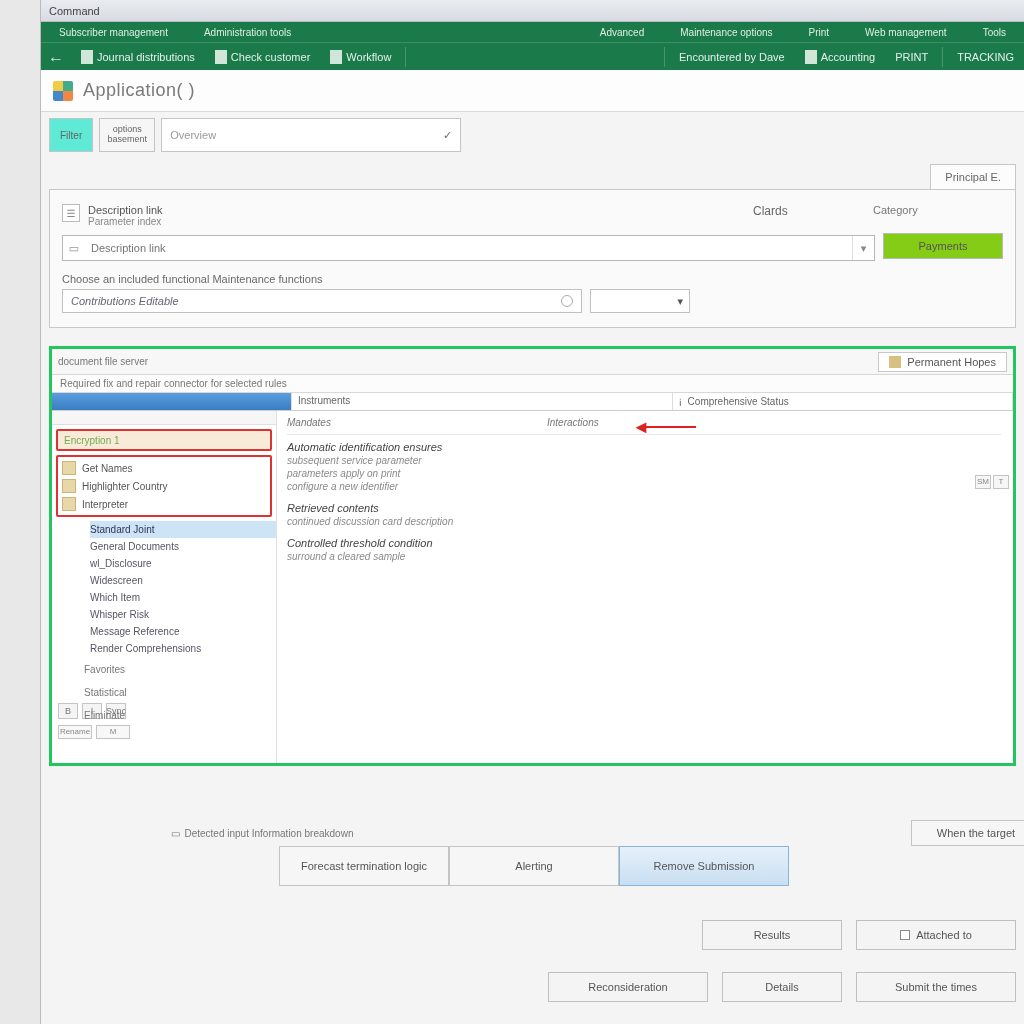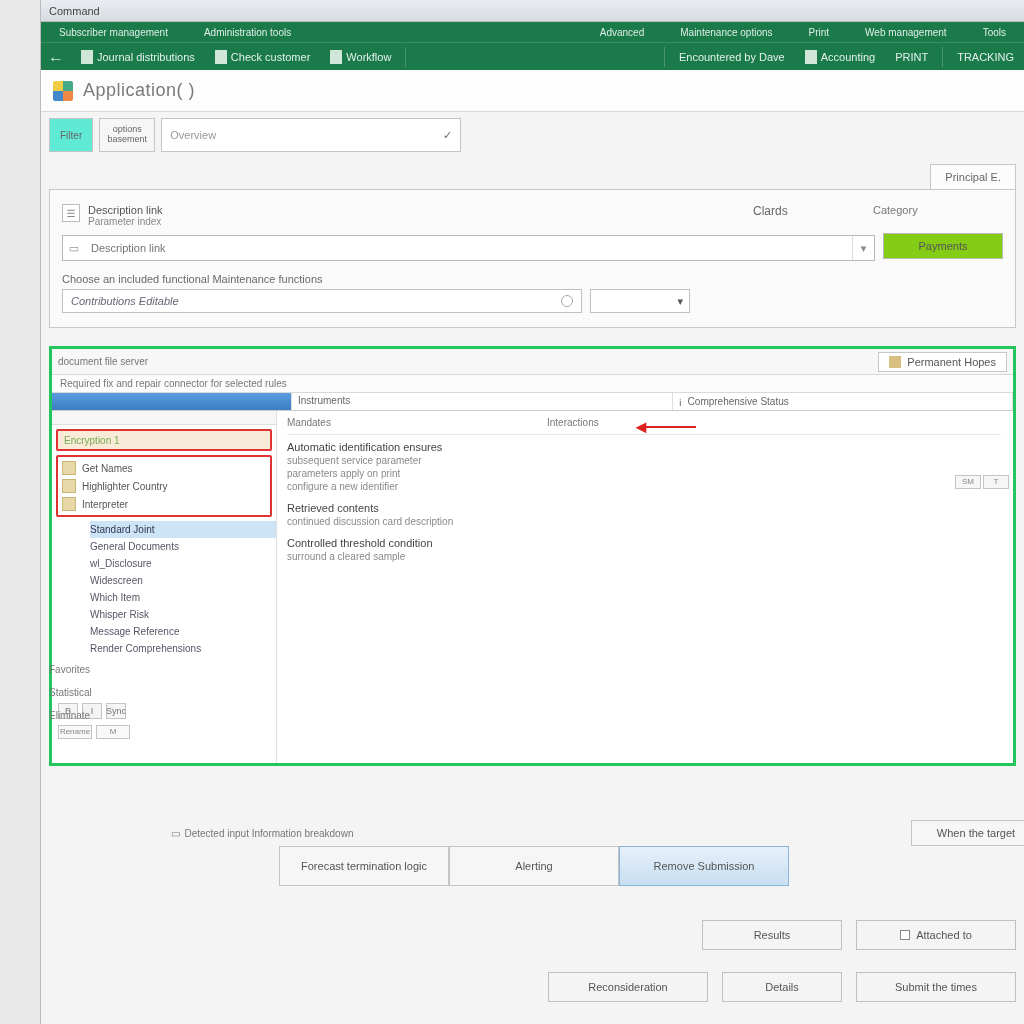--- a/index.html
+++ b/index.html
@@ -66,30 +66,30 @@
 .tree-grp { margin:4px 4px 0; border:2px solid #d33; background:#fff; padding:2px 0; border-radius:2px; }
 .tree-grp .gi { display:flex; align-items:center; gap:6px; height:18px; padding:0 4px; font-size:10px; color:#555; }
 .tree-grp .gi .gic { width:14px; height:14px; background:#e8d8a8; border:1px solid #c8b878; }
 .tree-list { margin:4px 0 0 38px; }
 .tree-list div { height:17px; font-size:10px; color:#556; line-height:17px; white-space:nowrap; }
 .tree-list .active { background:#cde4f7; color:#335; }
 .tree-btm { position:absolute; bottom:44px; left:6px; display:flex; gap:4px; }
 .tree-btm span { width:20px; height:16px; border:1px solid #c4c4c4; background:#f4f4f4; font-size:9px; display:flex; align-items:center; justify-content:center; color:#777; }
 .tree-btm2 { position:absolute; bottom:24px; left:6px; display:flex; gap:4px; align-items:center; }
 .tree-btm2 .b { width:34px; height:14px; border:1px solid #c4c4c4; background:#f8f8f8; font-size:8px; color:#888; text-align:center; line-height:12px; }
-.content { position:absolute; left:225px; top:0; right:2px; height:100%; padding:6px 10px; font-size:11px; color:#555; }
+.content { position:absolute; left:225px; top:0; right:2px; height:100%; padding:6px 10px; font-size:11px; color:#555;font-style:italic; }
 .content .hdr { height:18px; border-bottom:1px solid #e8e8e8; font-size:10px; color:#777; display:flex; }
 .content .hdr .h1 { width:260px; } .content .hdr .h2 { flex:1; }
 .content .tline { margin-top:6px; font-size:11px; color:#444; }
 .content .sub { font-size:10px; color:#8a8a8a; margin-top:2px; }
 .content .sect { margin-top:10px; font-size:11px; color:#444; }
 .side-badge { position:absolute; right:4px; top:64px; display:flex; gap:2px; }
-.side-badge span { width:26px; height:14px; border:1px solid #c4c4c4; background:#f6f6f6; font-size:8px; color:#888; text-align:center; line-height:12px; }
+.side-badge span { width:16px; height:14px; border:1px solid #c4c4c4; background:#f6f6f6; font-size:8px; color:#888; text-align:center; line-height:12px; }
 .below-left { position:absolute; left:8px; top:652px; width:120px; }
-.below-left div { font-size:10px; color:#777; margin-top:12px; }
+.below-left div { font-size:10px; color:#777; margin-top:12px;padding-left:35px; }
 .status-row { position:absolute; left:130px; top:820px; width:870px; display:flex; align-items:center; }
 .status-row .sl { font-size:10px; color:#777; display:flex; align-items:center; gap:4px; }
 .status-row .sbtn { margin-left:auto; width:130px; height:26px; border:1px solid #c4c4c4; background:#f6f6f6; font-size:11px; color:#555; }
 .tabs-row { position:absolute; left:238px; top:846px; display:flex; }
 .tabs-row .t { width:170px; height:40px; border:1px solid #c4c4c4; background:#f6f6f6; font-size:11px; color:#555; display:flex; align-items:center; justify-content:center; }
 .tabs-row .t.active { background:linear-gradient(#e6f0fa,#c8dff2); border-color:#8ab4d8; }
 .btn-row1 { position:absolute; right:8px; top:920px; display:flex; gap:14px; }
 .btn-row2 { position:absolute; right:8px; top:972px; display:flex; gap:14px; }
 .bbtn { width:160px; height:30px; border:1px solid #c0c0c0; background:#f4f4f4; font-size:11px; color:#555; display:flex; align-items:center; justify-content:center; gap:6px; }
 .bbtn .cb { width:10px; height:10px; border:1px solid #888; background:#fff; }

